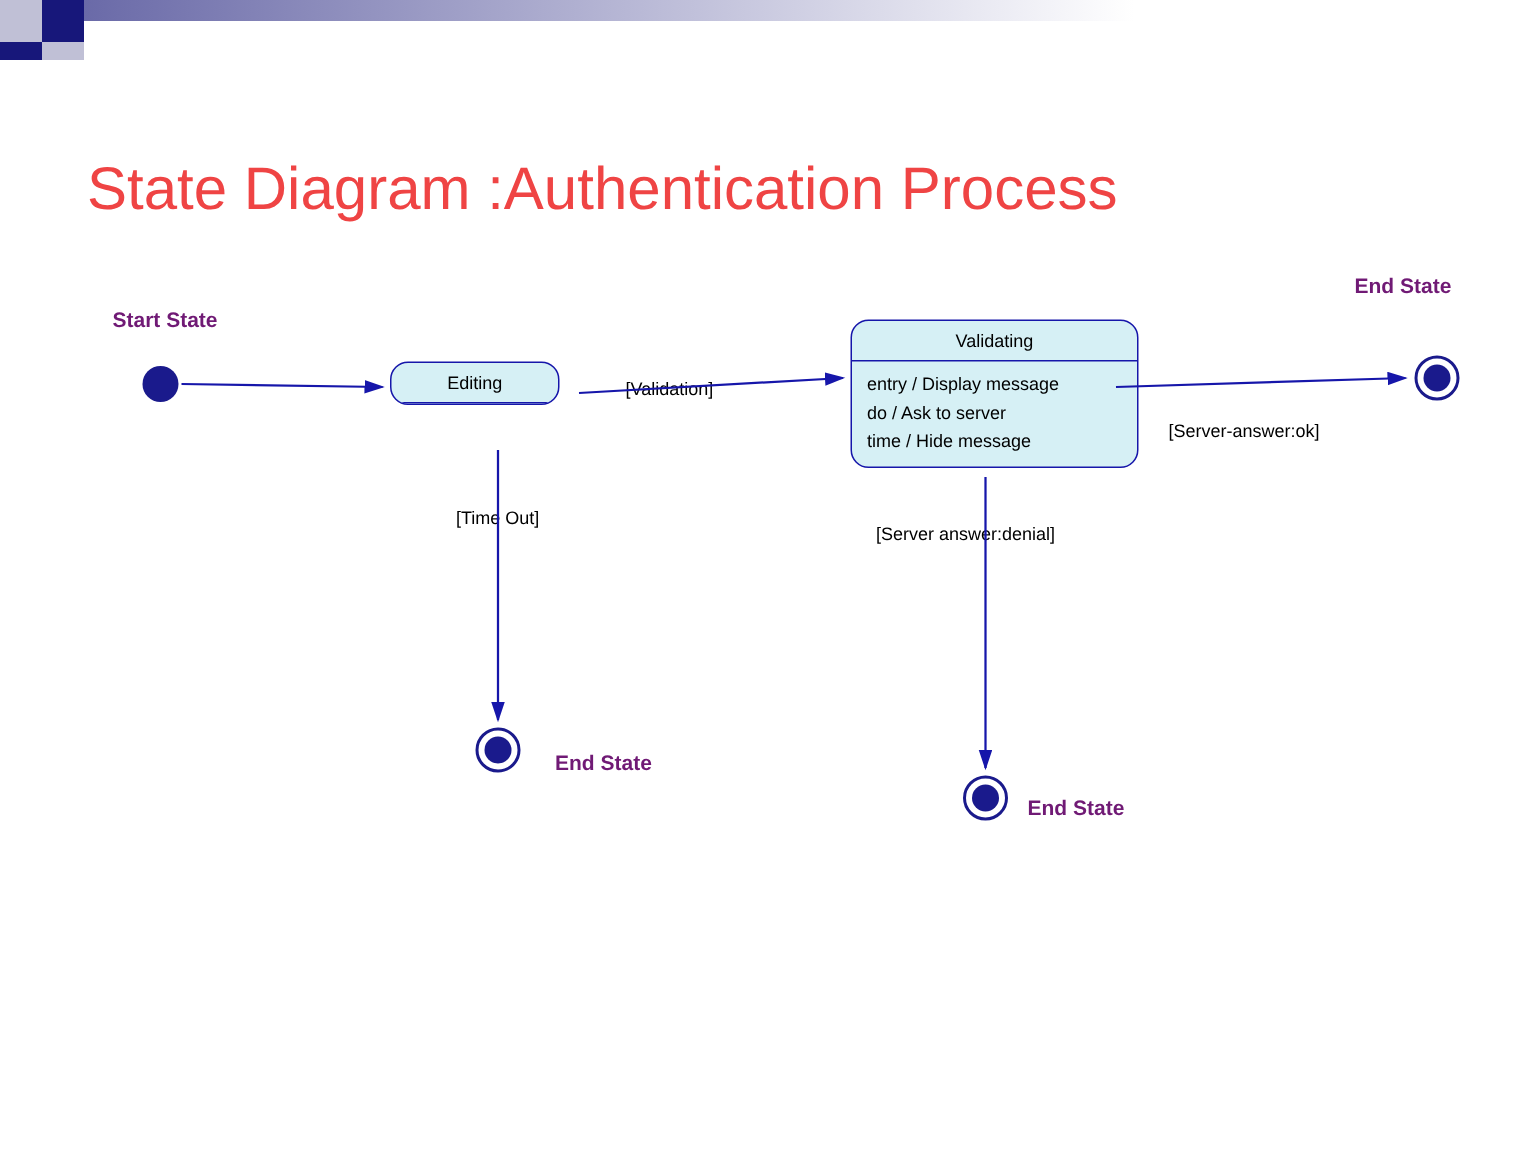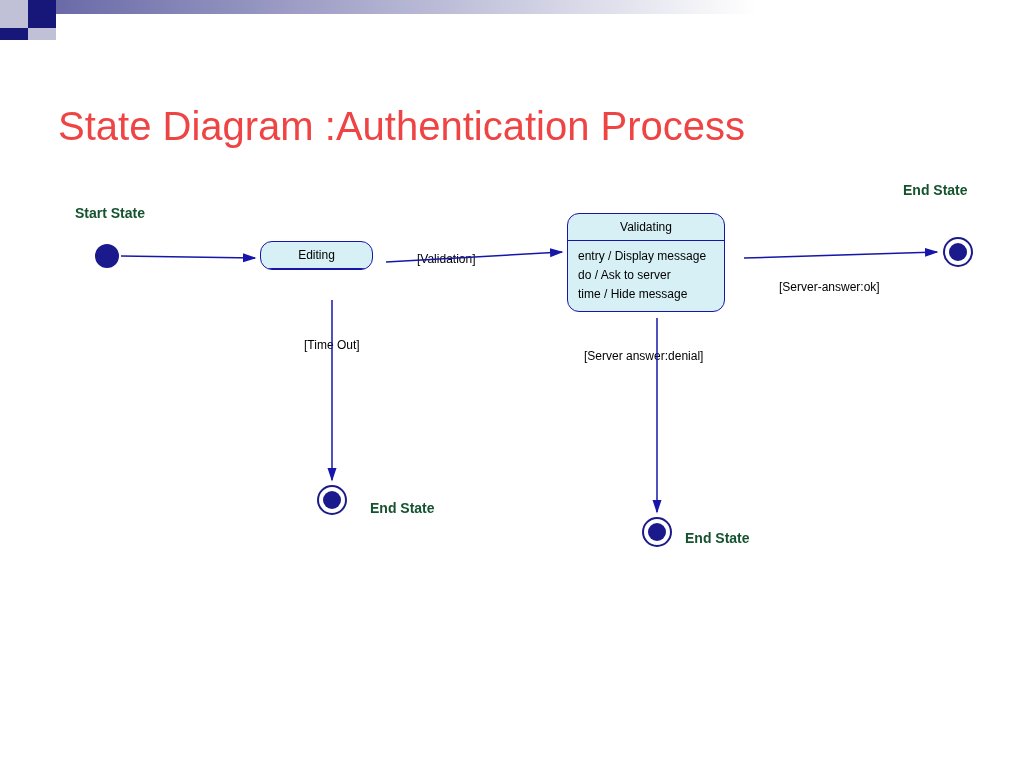--- a/index.html
+++ b/index.html
@@ -30,21 +30,21 @@
     }
     .slide-title {
       position: absolute;
       left: 58px; top: 84px;
       font-size: 40px;
       color: #ef4444;
       font-weight: normal;
       margin-top: 20px;
     }
     .diagram { position: absolute; left: 0; top: 0; width: 1024px; height: 768px; }
-    .label { position: absolute; font-size: 14px; font-weight: bold; color: #14532d; }
+    .label { position: absolute; font-size: 14px; font-weight: bold; color: #701a75; }
     .trans-label { position: absolute; font-size: 12px; color: #000; }
     .state-box {
       position: absolute;
       background: #d6f0f5;
       border: 1.5px solid #1616aa;
       border-radius: 12px;
       overflow: hidden;
     }
     .state-title {
       text-align: center;
@@ -81,21 +81,21 @@
   <div class="label" style="left:903px; top:182px;">End State</div>
 
   <div class="label" style="left:370px; top:500px;">End State</div>
 
   <div class="label" style="left:685px; top:530px;">End State</div>
 
   <div class="state-box" style="left:260px; top:241px; width:113px;">
     <div class="state-title">Editing</div>
   </div>
 
-  <div class="state-box" style="left:567px; top:213px; width:158px;">
+  <div class="state-box" style="left:567px; top:213px; width:192px;">
     <div class="state-title">Validating</div>
     <div class="state-body">
       <div>entry / Display message</div>
       <div>do / Ask to server</div>
       <div>time / Hide message</div>
     </div>
   </div>
 
   <div class="trans-label" style="left:417px; top:252px;">[Validation]</div>
   <div class="trans-label" style="left:304px; top:338px;">[Time Out]</div>

